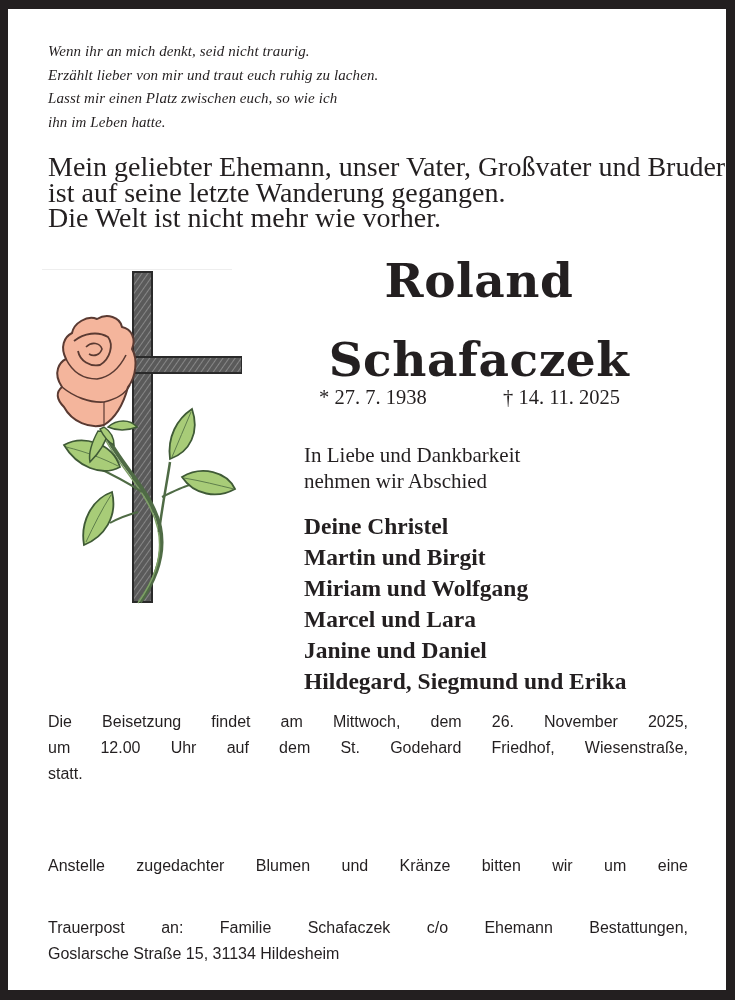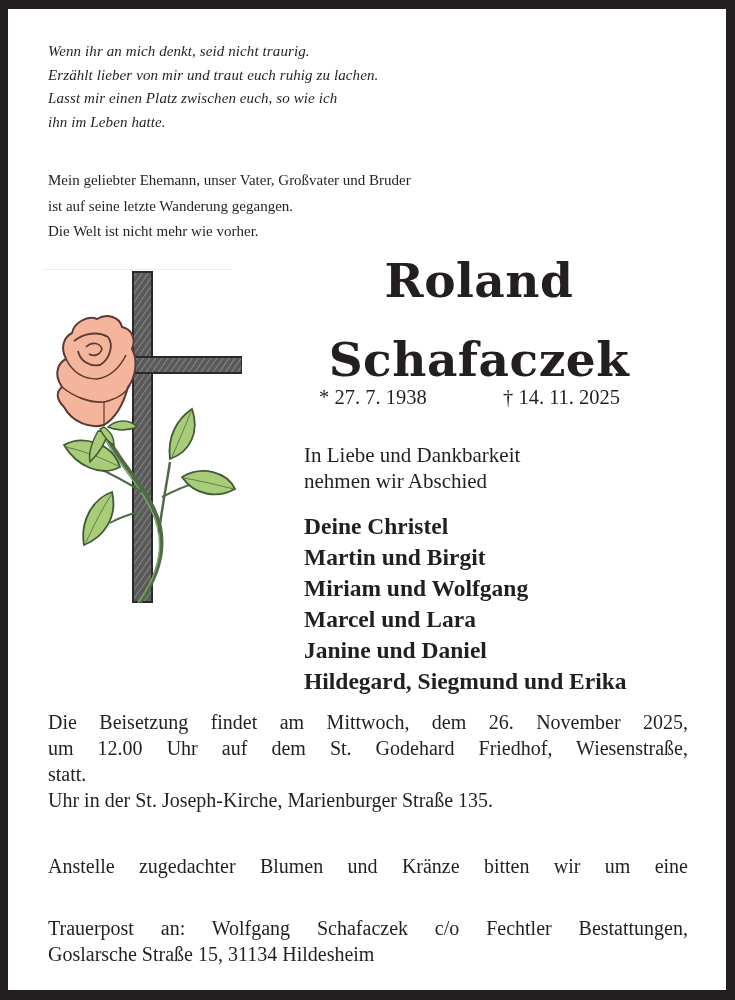--- a/index.html
+++ b/index.html
@@ -5,33 +5,33 @@
   html, body { margin: 0; padding: 0; }
   body { width: 735px; height: 1000px; background: #231f20; position: relative; overflow: hidden; }
   .page {
     position: absolute; left: 8px; top: 9px; width: 718px; height: 981px;
     background: #ffffff; color: #231f20;
     font-family: "DejaVu Serif", "Liberation Serif", serif;
   }
   .abs { position: absolute; }
   .poem { left: 40px; top: 31px; width: 560px; font-family: "Liberation Serif", serif; font-style: italic; font-size: 15px; line-height: 23.5px; letter-spacing: 0.1px; }
   .poem div { white-space: nowrap; }
-  .intro { left: 40px; top: 159px; width: 650px; font-family: "Liberation Serif", serif; font-size: 15px; line-height: 25.5px; }
+  .intro { left: 40px; top: 145px; width: 650px; font-family: "Liberation Serif", serif; font-size: 28px; line-height: 25.5px; }
   .intro div { white-space: nowrap; }
   .name { left: 290px; width: 362px; text-align: center; font-family: "DejaVu Serif", serif; font-weight: bold; font-size: 47px; line-height: 56px; letter-spacing: 0.5px; }
   .name1 { top: 244px; }
   .name2 { top: 323px; }
   .dates { top: 375px; left: 304px; width: 340px; font-family: "Liberation Serif", serif; font-size: 20.5px; line-height: 26px; }
   .dates .birth { position: absolute; left: 7px; white-space: nowrap; }
   .dates .death { position: absolute; left: 191px; white-space: nowrap; }
   .farewell { left: 296px; top: 433px; font-family: "Liberation Serif", serif; font-size: 21px; line-height: 26px; }
   .farewell div { white-space: nowrap; }
   .mourners { left: 296px; top: 502px; font-family: "Liberation Serif", serif; font-weight: bold; font-size: 23.5px; line-height: 31px; }
   .mourners div { white-space: nowrap; }
-  .details { left: 40px; width: 640px; font-family: Liberation Serif, serif; font-size: 20px; line-height: 26px; }
+  .details { left: 40px; width: 640px; font-family: Liberation Sans, sans-serif; font-size: 16px; line-height: 26px; }
   .details .line { white-space: nowrap; text-align: justify; text-align-last: justify; width: 640px; }
   .details .line.last { text-align-last: left; }
   .det1 { top: 700px; }
   .det2 { top: 844px; }
   .det3 { top: 906px; }
   .artwork { left: 34px; top: 258px; width: 200px; height: 350px; }
   .topline { left: 34px; top: 260px; width: 190px; height: 1px; background: #eeeeee; }
 </style>
 </head>
 <body>
@@ -117,25 +117,24 @@
     <div>Miriam und Wolfgang</div>
     <div>Marcel und Lara</div>
     <div>Janine und Daniel</div>
     <div>Hildegard, Siegmund und Erika</div>
   </div>
 
   <div class="abs details det1">
     <div class="line">Die Beisetzung findet am Mittwoch, dem 26. November 2025,</div>
     <div class="line">um 12.00 Uhr auf dem St. Godehard Friedhof, Wiesenstraße,</div>
     <div class="line last">statt.</div>
-    <div class="line last">Uhr in der St. Joseph-Kirche, Marienburger Straße 135.</div>
   </div>
 
   <div class="abs details det2">
     <div class="line">Anstelle zugedachter Blumen und Kränze bitten wir um eine</div>
   </div>
 
   <div class="abs details det3">
-    <div class="line">Trauerpost an: Wolfgang Schafaczek c/o Fechtler Bestattungen,</div>
+    <div class="line">Trauerpost an: Familie Schafaczek c/o Ehemann Bestattungen,</div>
     <div class="line last">Goslarsche Straße 15, 31134 Hildesheim</div>
   </div>
 
 </div>
 
 </body></html>

